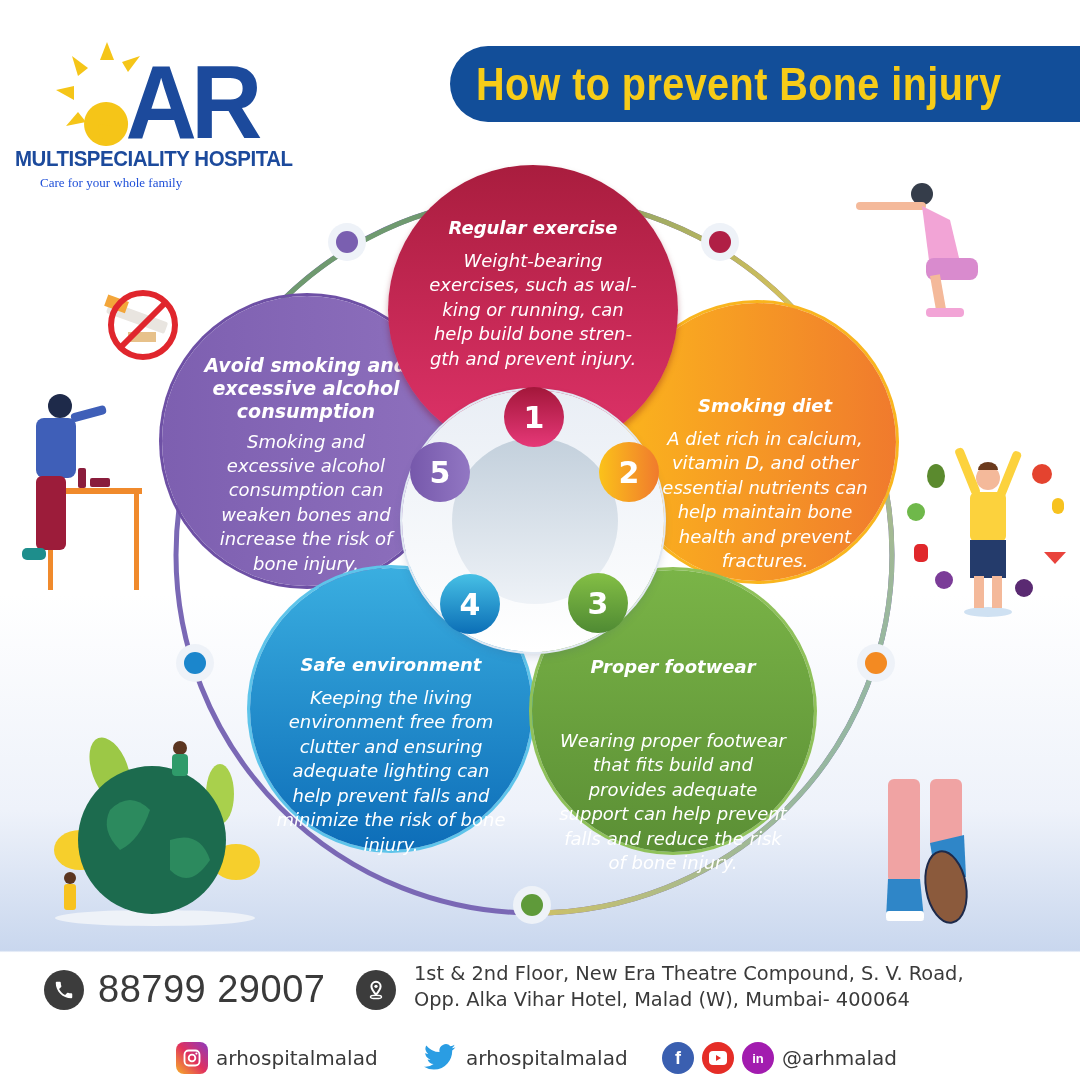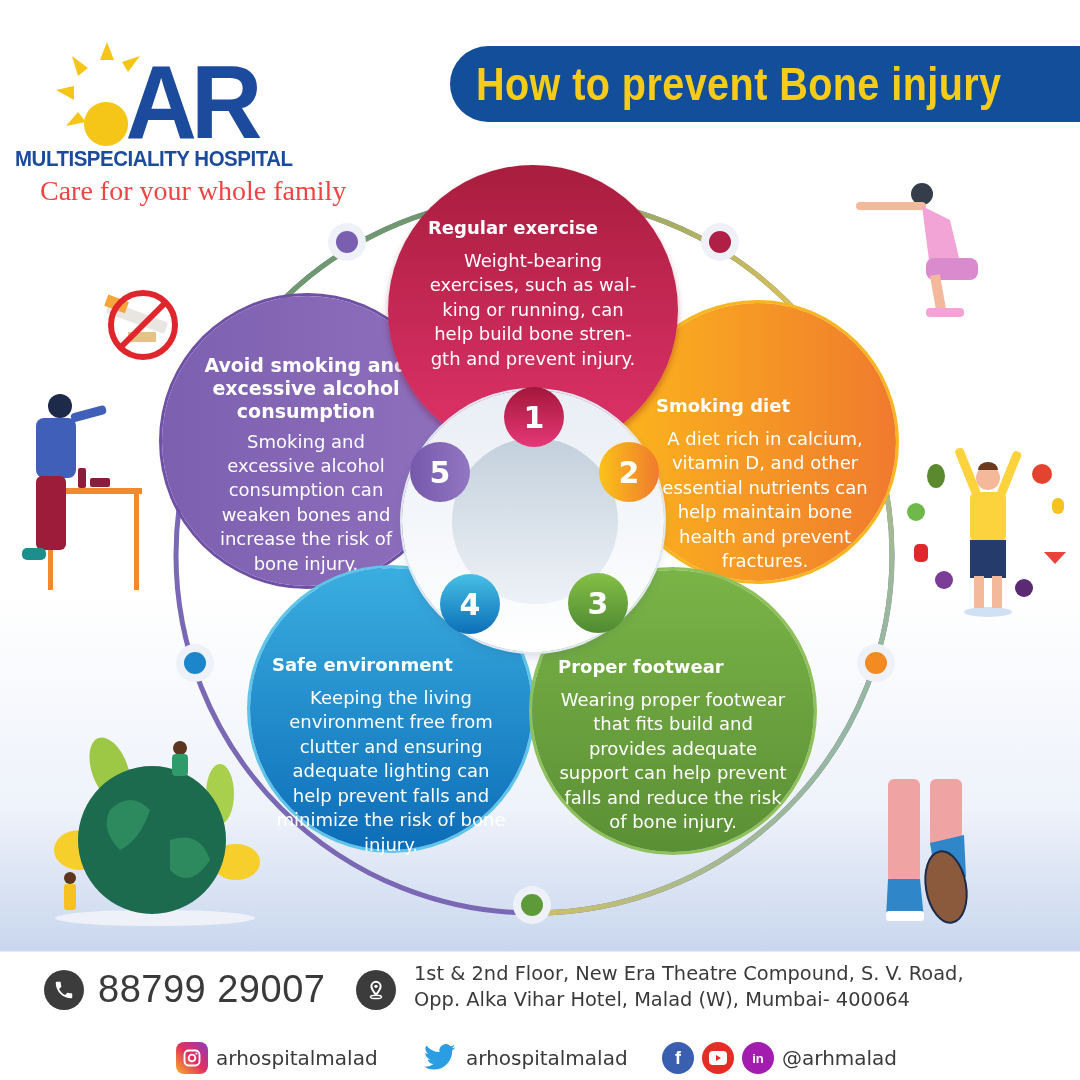--- a/index.html
+++ b/index.html
@@ -9,36 +9,36 @@
     font-family: "DejaVu Sans", sans-serif;
     background: linear-gradient(to bottom, #ffffff 0%, #ffffff 55%, #eef2fa 75%, #c9d7ee 88%, #ffffff 88.2%, #ffffff 100%);
   }
   .abs { position: absolute; }
 
   
   .logo { left: 10px; top: 28px; width: 300px; height: 170px; }
   .logo-ar { position:absolute; left: 112px; top: 22px; font-family: "Liberation Sans", sans-serif; font-weight: 700; font-size: 104px; color: #1c4a9c; letter-spacing: -6px; line-height: 1; transform: scaleX(0.95); }
   .logo-sun { position:absolute; left: 42px; top: 10px; width: 110px; height: 110px; }
   .logo-name { position:absolute; left: 5px; top: 118px; font-family: "Liberation Sans", sans-serif; font-weight: 700; font-size: 22px; color: #1c4a9c; letter-spacing: -0.5px; transform: scaleX(0.93); transform-origin: left; white-space: nowrap; }
-  .logo-tag { position:absolute; left: 30px; top: 147px; font-family: "Liberation Serif", serif; font-size: 28px; color: #ef4444; white-space: nowrap; }
+  .logo-tag { position:absolute; left: 30px; top: 147px; font-family: "Liberation Serif", serif; font-size: 13px; color: #1d4ed8; white-space: nowrap; }
 
   
   .title-banner { left: 450px; top: 46px; width: 640px; height: 76px; background: #124e99; border-radius: 38px 0 0 38px; display: flex; align-items: center; padding-left: 26px; }
   .title-banner span { font-family: "Liberation Sans", sans-serif; font-weight: 700; font-size: 46px; color: #f7cc18; white-space: nowrap; transform: scaleX(0.86); transform-origin: left; letter-spacing: 0.5px; }
 
   
   .ring-svg { left: 0; top: 0; width: 1080px; height: 1080px; }
 
   
-  .petal { position: absolute; border-radius: 50%; display: flex; flex-direction: column; align-items: flex-start; text-align: center; color: #fff; }
+  .petal { position: absolute; border-radius: 50%; display: flex; flex-direction: column; align-items: center; text-align: center; color: #fff; font-style: italic; }
   .petal h2 { font-family: "DejaVu Sans", sans-serif; font-weight: 700; font-size: 18px; line-height: 1.22; margin-bottom: 10px; }
   .petal p { font-family: "DejaVu Sans", sans-serif; font-size: 18px; line-height: 1.36; }
   .p1 { left: 388px; top: 165px; width: 290px; height: 290px; background: linear-gradient(to bottom, #a91d3e, #e0336a); box-shadow: 0 4px 6px rgba(120,0,30,0.35); padding: 52px 40px 0; }
   .p2 { left: 618px; top: 303px; width: 278px; height: 278px; background: linear-gradient(to right, #fbb41d, #f07a2d); box-shadow: 0 0 0 3px #f9b51e; padding: 92px 22px 0 38px; }
-  .p3 { left: 532px; top: 570px; width: 282px; height: 282px; background: linear-gradient(to bottom, #7ab447, #5b8f35); box-shadow: 0 0 0 3px #8fc15a; padding: 86px 26px 0; }
+  .p3 { left: 532px; top: 570px; width: 282px; height: 282px; background: linear-gradient(to bottom, #7ab447, #5b8f35); box-shadow: 0 0 0 3px #8fc15a; padding: 86px 26px 0; gap: 41px; }
   .p4 { left: 250px; top: 568px; width: 282px; height: 282px; background: linear-gradient(to bottom, #3aaee0, #0d6db8); box-shadow: 0 0 0 3px #5ec4ea; padding: 86px 22px 0; }
   .p5 { left: 162px; top: 296px; width: 290px; height: 290px; background: linear-gradient(to right, #7d5fb0, #8e70bd); box-shadow: 0 0 0 3px #6e50a5; padding: 58px 10px 0 8px; }
   .p5 h2 { font-size: 19px; margin-bottom: 6px; }
   .p5 p { padding: 0 36px; }
 
   
   .hub { left: 402px; top: 390px; width: 262px; height: 262px; border-radius: 50%; background: linear-gradient(to bottom, #e9eef5, #ffffff); box-shadow: 0 0 0 2px #e1e8f2, 0 4px 10px rgba(60,80,120,0.2); }
   .hub-inner { left: 452px; top: 438px; width: 166px; height: 166px; border-radius: 50%; background: linear-gradient(to bottom, #c3d0dc, #eef2f7); }
 
   .num { position: absolute; width: 60px; height: 60px; border-radius: 50%; color: #fff; font-weight: 700; font-size: 30px; display: flex; align-items: center; justify-content: center; font-family: "DejaVu Sans", sans-serif; }

